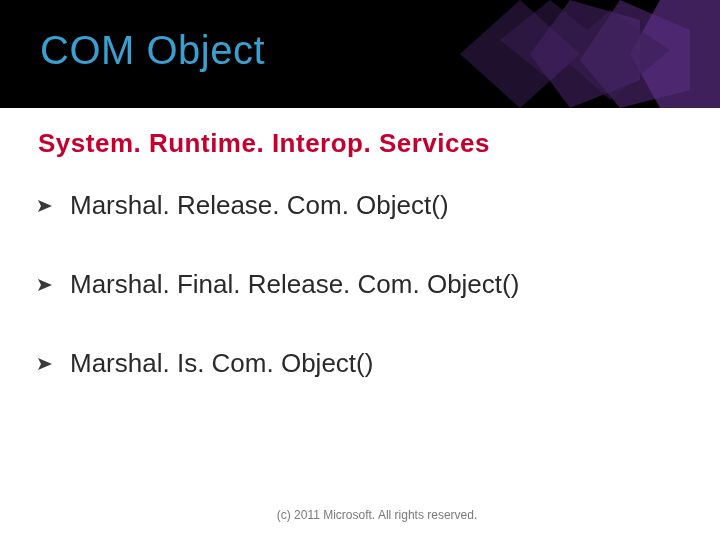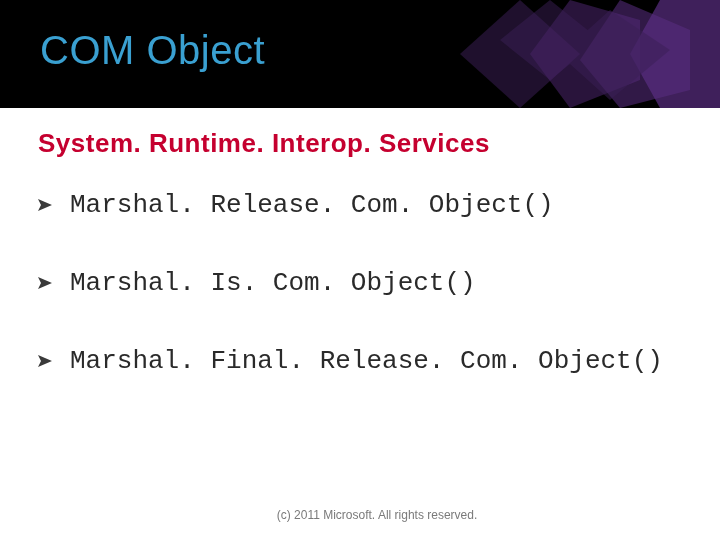--- a/index.html
+++ b/index.html
@@ -31,21 +31,21 @@
     position: absolute;
     top: 128px; left: 38px;
     font-size: 26px;
     font-weight: 600;
     color: #c5002f;
     letter-spacing: 0.5px;
   }
 
   .bullets {
     position: absolute;
-    top: 190px; left: 38px; right: 38px; font-family: Liberation Mono, monospace;
+    top: 190px; left: 38px; right: 38px;
   }
   .bullet {
     display: flex;
     align-items: center;
     margin-bottom: 48px;
   }
   .arrow {
     width: 22px; height: 18px;
     margin-right: 10px;
     flex-shrink: 0;
@@ -100,27 +100,27 @@
           </svg>
       </span>
       <span class="bullet-text">Marshal. Release. Com. Object()</span>
     </div>
     <div class="bullet">
       <span class="arrow">
         <svg viewBox="0 0 22 18">
             <polygon points="0,3 14,9 0,15 3,9" fill="currentColor"></polygon>
           </svg>
       </span>
-      <span class="bullet-text">Marshal. Is. Com. Object()</span>
+      <span class="bullet-text">Marshal. Final. Release. Com. Object()</span>
     </div>
     <div class="bullet">
       <span class="arrow">
         <svg viewBox="0 0 22 18">
             <polygon points="0,3 14,9 0,15 3,9" fill="currentColor"></polygon>
           </svg>
       </span>
-      <span class="bullet-text">Marshal. Final. Release. Com. Object()</span>
+      <span class="bullet-text">Marshal. Is. Com. Object()</span>
     </div>
   </div>
 
   <div class="footer">(c) 2011 Microsoft. All rights reserved.</div>
 
 </div>
 
 </body></html>

